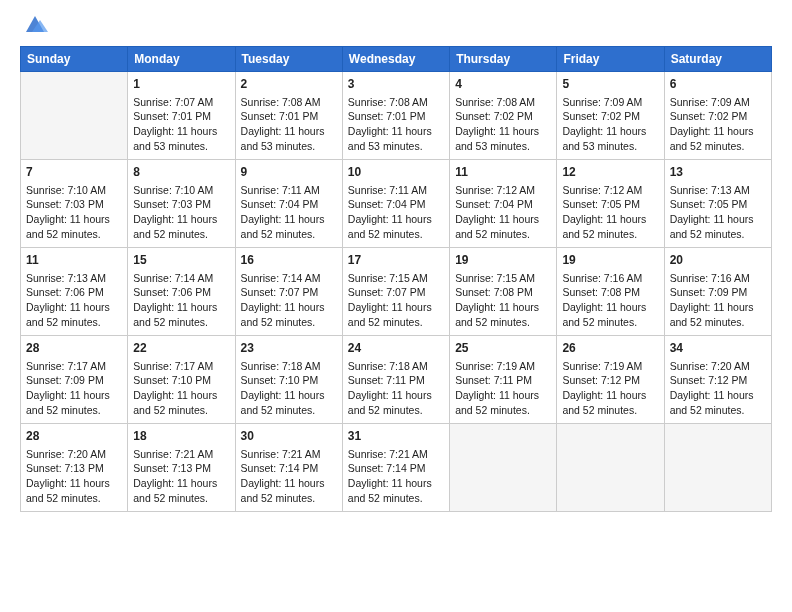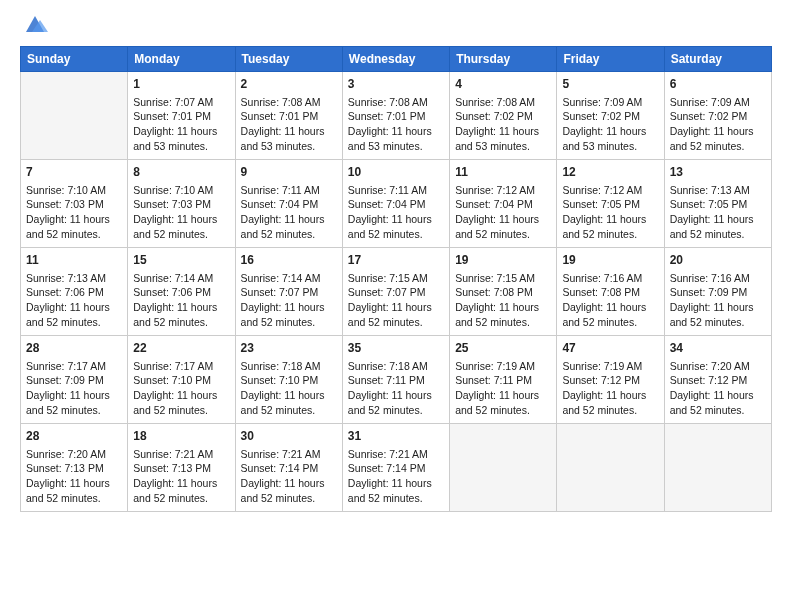--- a/index.html
+++ b/index.html
@@ -136,23 +136,23 @@
           <td><span class="day-number">16</span><span>Sunrise: 7:14 AM</span><br><span>Sunset: 7:07 PM</span><br><span>Daylight: 11 hours and 52 minutes.</span></td>
           <td><span class="day-number">17</span><span>Sunrise: 7:15 AM</span><br><span>Sunset: 7:07 PM</span><br><span>Daylight: 11 hours and 52 minutes.</span></td>
           <td><span class="day-number">19</span><span>Sunrise: 7:15 AM</span><br><span>Sunset: 7:08 PM</span><br><span>Daylight: 11 hours and 52 minutes.</span></td>
           <td><span class="day-number">19</span><span>Sunrise: 7:16 AM</span><br><span>Sunset: 7:08 PM</span><br><span>Daylight: 11 hours and 52 minutes.</span></td>
           <td><span class="day-number">20</span><span>Sunrise: 7:16 AM</span><br><span>Sunset: 7:09 PM</span><br><span>Daylight: 11 hours and 52 minutes.</span></td>
         </tr>
         <tr class="row-shaded">
           <td><span class="day-number">28</span><span>Sunrise: 7:17 AM</span><br><span>Sunset: 7:09 PM</span><br><span>Daylight: 11 hours and 52 minutes.</span></td>
           <td><span class="day-number">22</span><span>Sunrise: 7:17 AM</span><br><span>Sunset: 7:10 PM</span><br><span>Daylight: 11 hours and 52 minutes.</span></td>
           <td><span class="day-number">23</span><span>Sunrise: 7:18 AM</span><br><span>Sunset: 7:10 PM</span><br><span>Daylight: 11 hours and 52 minutes.</span></td>
-          <td><span class="day-number">35</span><span>Sunrise: 7:18 AM</span><br><span>Sunset: 7:11 PM</span><br><span>Daylight: 11 hours and 52 minutes.</span></td>
+          <td><span class="day-number">24</span><span>Sunrise: 7:18 AM</span><br><span>Sunset: 7:11 PM</span><br><span>Daylight: 11 hours and 52 minutes.</span></td>
           <td><span class="day-number">25</span><span>Sunrise: 7:19 AM</span><br><span>Sunset: 7:11 PM</span><br><span>Daylight: 11 hours and 52 minutes.</span></td>
-          <td><span class="day-number">47</span><span>Sunrise: 7:19 AM</span><br><span>Sunset: 7:12 PM</span><br><span>Daylight: 11 hours and 52 minutes.</span></td>
+          <td><span class="day-number">26</span><span>Sunrise: 7:19 AM</span><br><span>Sunset: 7:12 PM</span><br><span>Daylight: 11 hours and 52 minutes.</span></td>
           <td><span class="day-number">34</span><span>Sunrise: 7:20 AM</span><br><span>Sunset: 7:12 PM</span><br><span>Daylight: 11 hours and 52 minutes.</span></td>
         </tr>
         <tr>
           <td><span class="day-number">28</span><span>Sunrise: 7:20 AM</span><br><span>Sunset: 7:13 PM</span><br><span>Daylight: 11 hours and 52 minutes.</span></td>
           <td><span class="day-number">18</span><span>Sunrise: 7:21 AM</span><br><span>Sunset: 7:13 PM</span><br><span>Daylight: 11 hours and 52 minutes.</span></td>
           <td><span class="day-number">30</span><span>Sunrise: 7:21 AM</span><br><span>Sunset: 7:14 PM</span><br><span>Daylight: 11 hours and 52 minutes.</span></td>
           <td><span class="day-number">31</span><span>Sunrise: 7:21 AM</span><br><span>Sunset: 7:14 PM</span><br><span>Daylight: 11 hours and 52 minutes.</span></td>
           <td class="empty"></td>
           <td class="empty"></td>
           <td class="empty"></td>

